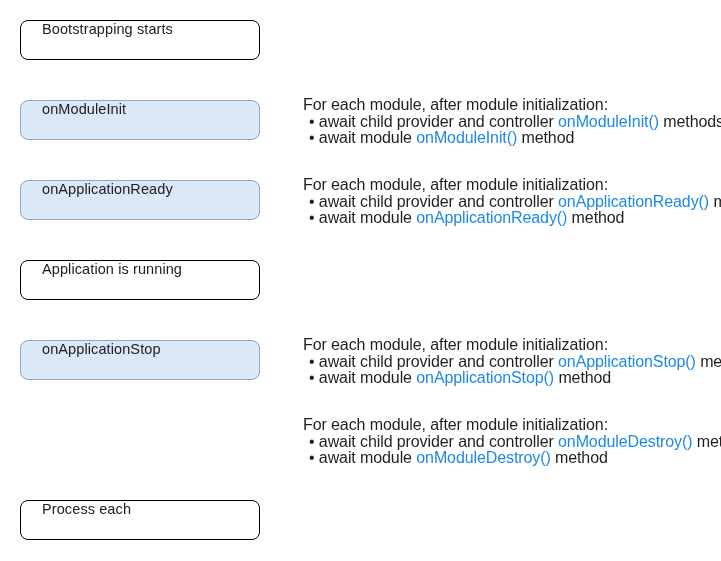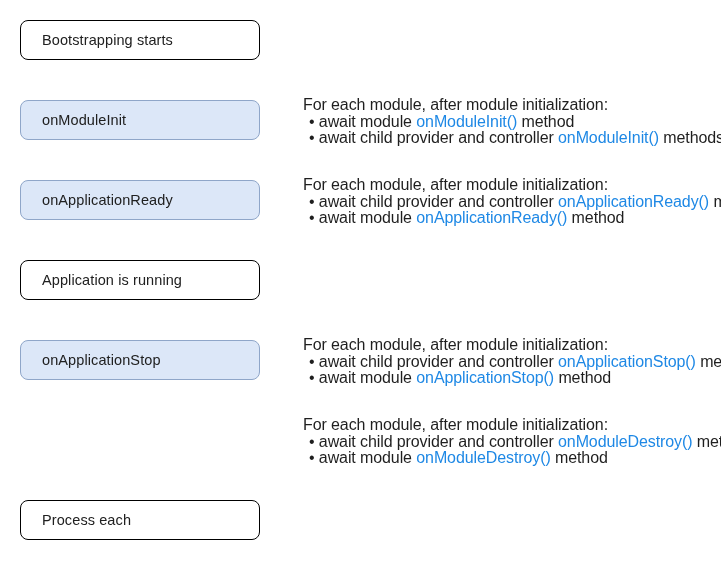--- a/index.html
+++ b/index.html
@@ -25,21 +25,20 @@
     position:absolute;
     left:0; width:721px; height:40px;
   }
   .box{
     position:absolute;
     left:20px; top:0;
     width:240px; height:40px;
     box-sizing:border-box;
     border-radius:8px;
     display:flex;
-    align-items:center;
     background:#ffffff;
   }
   .box.plain{
     border:1.7px solid var(--plain-border);
   }
   .box.lifecycle{
     border:1.4px solid var(--lifecycle-border);
     background:var(--lifecycle-fill);
   }
   .box-label{
@@ -76,22 +75,22 @@
     </div>
 
   </div>
 
   <div class="row" style="top: 100px;">
     <div class="box lifecycle">
       <span class="box-label">onModuleInit</span>
     </div>
     <div class="annotation">
       <div class="ann-line intro">For each module, after module initialization:</div>
-    <div class="ann-line bullet"><span>• await module </span><span class="method-link">onModuleInit()</span><span> method</span></div>
-        <div class="ann-line bullet"><span>• await child provider and controller </span><span class="method-link">onModuleInit()</span><span> methods</span></div>
+    <div class="ann-line bullet"><span>• await child provider and controller </span><span class="method-link">onModuleInit()</span><span> methods</span></div>
+        <div class="ann-line bullet"><span>• await module </span><span class="method-link">onModuleInit()</span><span> method</span></div>
       </div>
   </div>
 
   <div class="row" style="top: 180px;">
     <div class="box lifecycle">
       <span class="box-label">onApplicationReady</span>
     </div>
     <div class="annotation">
       <div class="ann-line intro">For each module, after module initialization:</div>
     <div class="ann-line bullet"><span>• await child provider and controller </span><span class="method-link">onApplicationReady()</span><span> methods</span></div>

